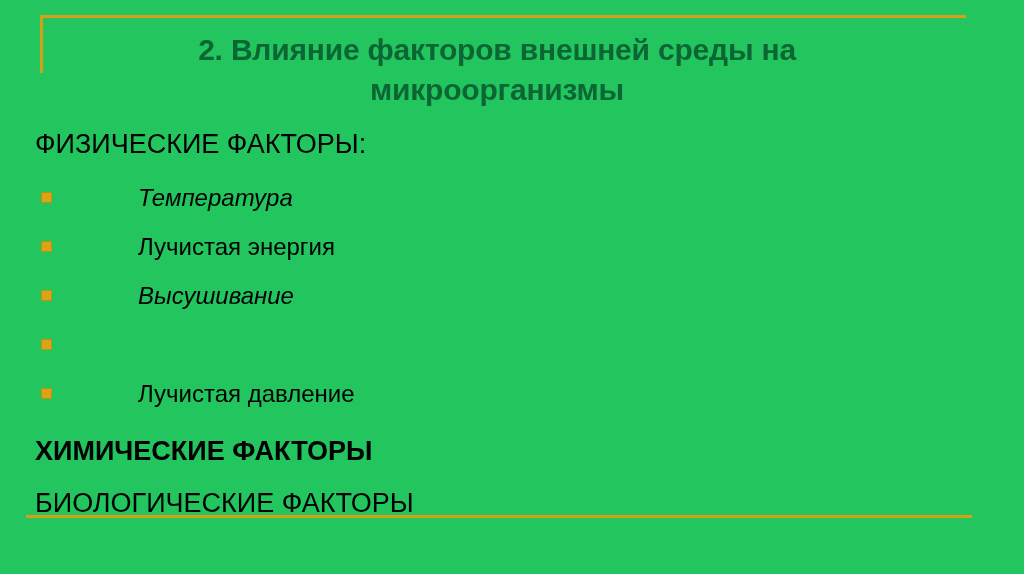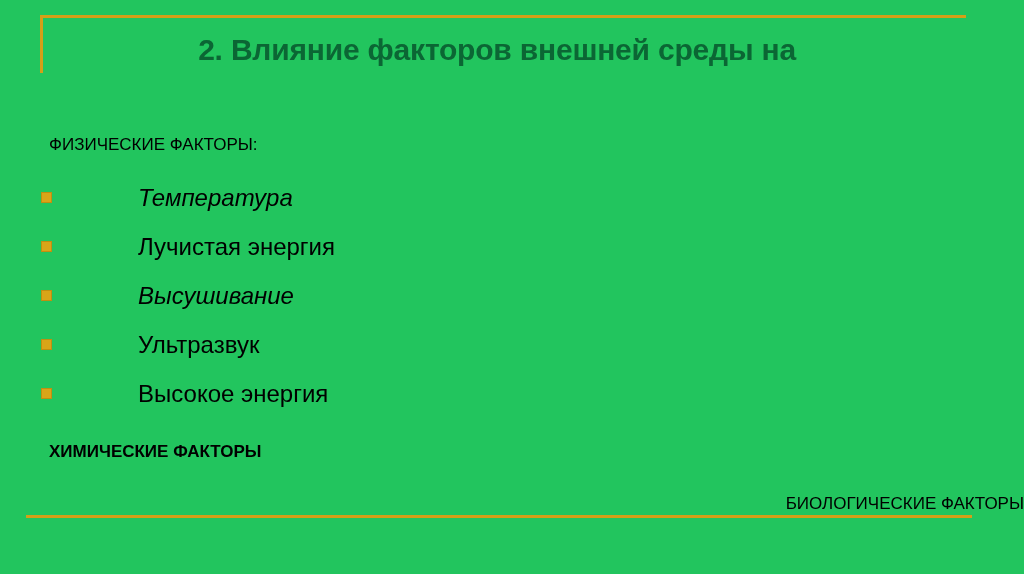--- a/index.html
+++ b/index.html
@@ -64,32 +64,31 @@
 
   
   .body-block {
     position: absolute;
     left: 0;
     top: 128px;
     width: 1024px;
   }
   .heading-line {
     color: #000000;
-    font-size: 17px;
+    font-size: 27px;
     line-height: 33px;
-    margin-left: 49px;
+    margin-left: 35px;
     white-space: nowrap;
   }
   .heading-gap-top {
     margin-top: 17px;
     font-weight: bold;
   }
   .heading-gap-top2 {
     margin-top: 19px;
-    text-align: right;
   }
   .bullet-list {
     margin: 12px 0 0 0;
     padding: 0;
     list-style: none;
   }
   .bullet-row {
     position: relative;
     height: 49px;
     line-height: 49px;
@@ -120,20 +119,21 @@
 </head>
 <body>
 
 <div class="slide">
 
   <div class="rule-top"></div>
   <div class="rule-left"></div>
 
   <div class="title-block">
     <div class="title-line">2. Влияние факторов внешней среды на</div>
+    <div class="title-line">микроорганизмы</div>
   </div>
 
   <div class="body-block">
 
     <div class="heading-line">ФИЗИЧЕСКИЕ ФАКТОРЫ:</div>
 
     <ul class="bullet-list">
       <li class="bullet-row">
         <span class="bullet-marker"></span>
         <span class="bullet-text italic">Температура</span>
@@ -141,25 +141,24 @@
       <li class="bullet-row">
         <span class="bullet-marker"></span>
         <span class="bullet-text">Лучистая энергия</span>
       </li>
       <li class="bullet-row">
         <span class="bullet-marker"></span>
         <span class="bullet-text italic">Высушивание</span>
       </li>
       <li class="bullet-row">
         <span class="bullet-marker"></span>
-        <span class="bullet-text">Ультразвук</span>
       </li>
       <li class="bullet-row">
         <span class="bullet-marker"></span>
-        <span class="bullet-text">Высокое энергия</span>
+        <span class="bullet-text">Лучистая давление</span>
       </li>
     </ul>
 
     <div class="heading-line heading-gap-top">ХИМИЧЕСКИЕ ФАКТОРЫ</div>
 
     <div class="heading-line heading-gap-top2">БИОЛОГИЧЕСКИЕ ФАКТОРЫ</div>
 
   </div>
 
   <div class="rule-bottom"></div>

